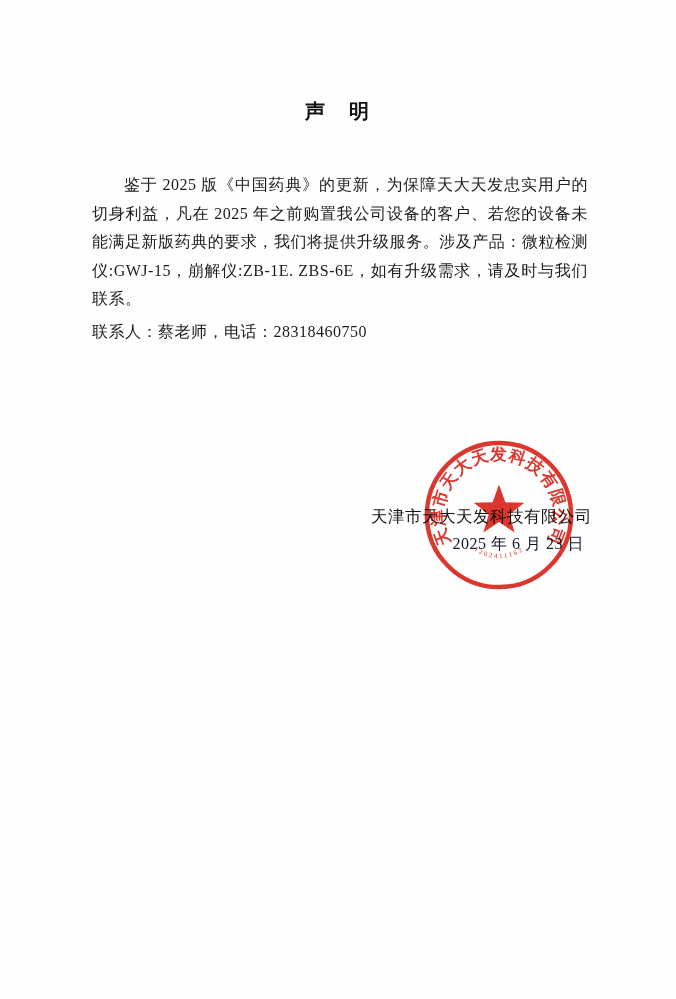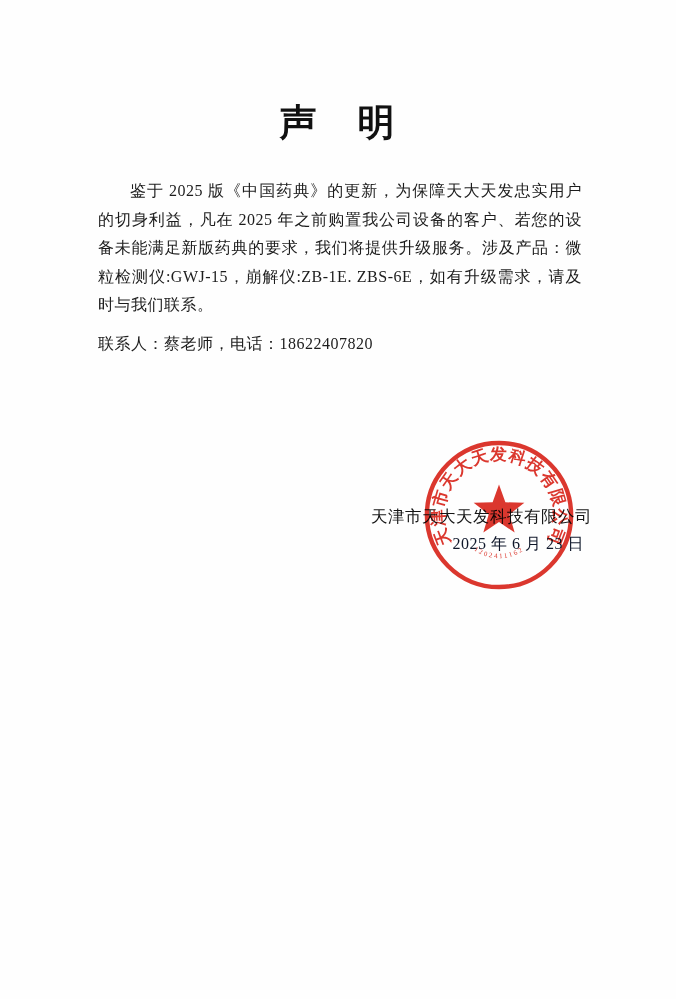--- a/index.html
+++ b/index.html
@@ -12,36 +12,36 @@
     font-family: "Liberation Serif", "DejaVu Serif", serif;
     color: #1c1c1c;
   }
   .doc-title {
     position: absolute;
     top: 98px;
     left: 0;
     width: 100%;
     margin: 0;
     text-align: center;
-    font-size: 37px;
+    font-size: 20px;
     font-weight: bold;
     letter-spacing: 2px;
     color: #111;
   }
   .content {
     position: absolute;
     left: 88px;
     top: 167px;
     width: 504px;
     font-size: 16px;
     line-height: 28.5px;
     text-align: justify;
     letter-spacing: 0.5px;
   }
-  .content p { margin: 10px; }
+  .content p { margin: 4px; }
   .content p.indent { text-indent: 2em; }
   .sig-company {
     position: absolute;
     top: 506px;
     right: 84px;
     font-size: 16.5px;
     letter-spacing: 0.5px;
     color: #151515;
   }
   .sig-date {
@@ -71,21 +71,21 @@
 </style>
 </head>
 <body>
 
 <div class="page">
 
   <h1 class="doc-title">声　明</h1>
 
   <div class="content">
     <p class="indent">鉴于 2025 版《中国药典》的更新，为保障天大天发忠实用户的切身利益，凡在 2025 年之前购置我公司设备的客户、若您的设备未能满足新版药典的要求，我们将提供升级服务。涉及产品：微粒检测仪:GWJ-15，崩解仪:ZB-1E.  ZBS-6E，如有升级需求，请及时与我们联系。</p>
-    <p>联系人：蔡老师，电话：18622407820</p>
+    <p>联系人：蔡老师，电话：28318460750</p>
   </div>
 
   <div class="sig-company">天津市天大天发科技有限公司</div>
   <div class="sig-date">2025 年 6 月 23 日</div>
 
   <svg class="seal" viewBox="0 0 160 160" aria-hidden="true">
     <defs>
       <path id="seal-arc-top" d="M 31.5,108 A 56,56 0 1 1 128.5,108" fill="none"></path>
       <path id="seal-arc-bottom" d="M 38.7,95 A 44,44 0 0 0 121.3,95" fill="none"></path>
     </defs>

